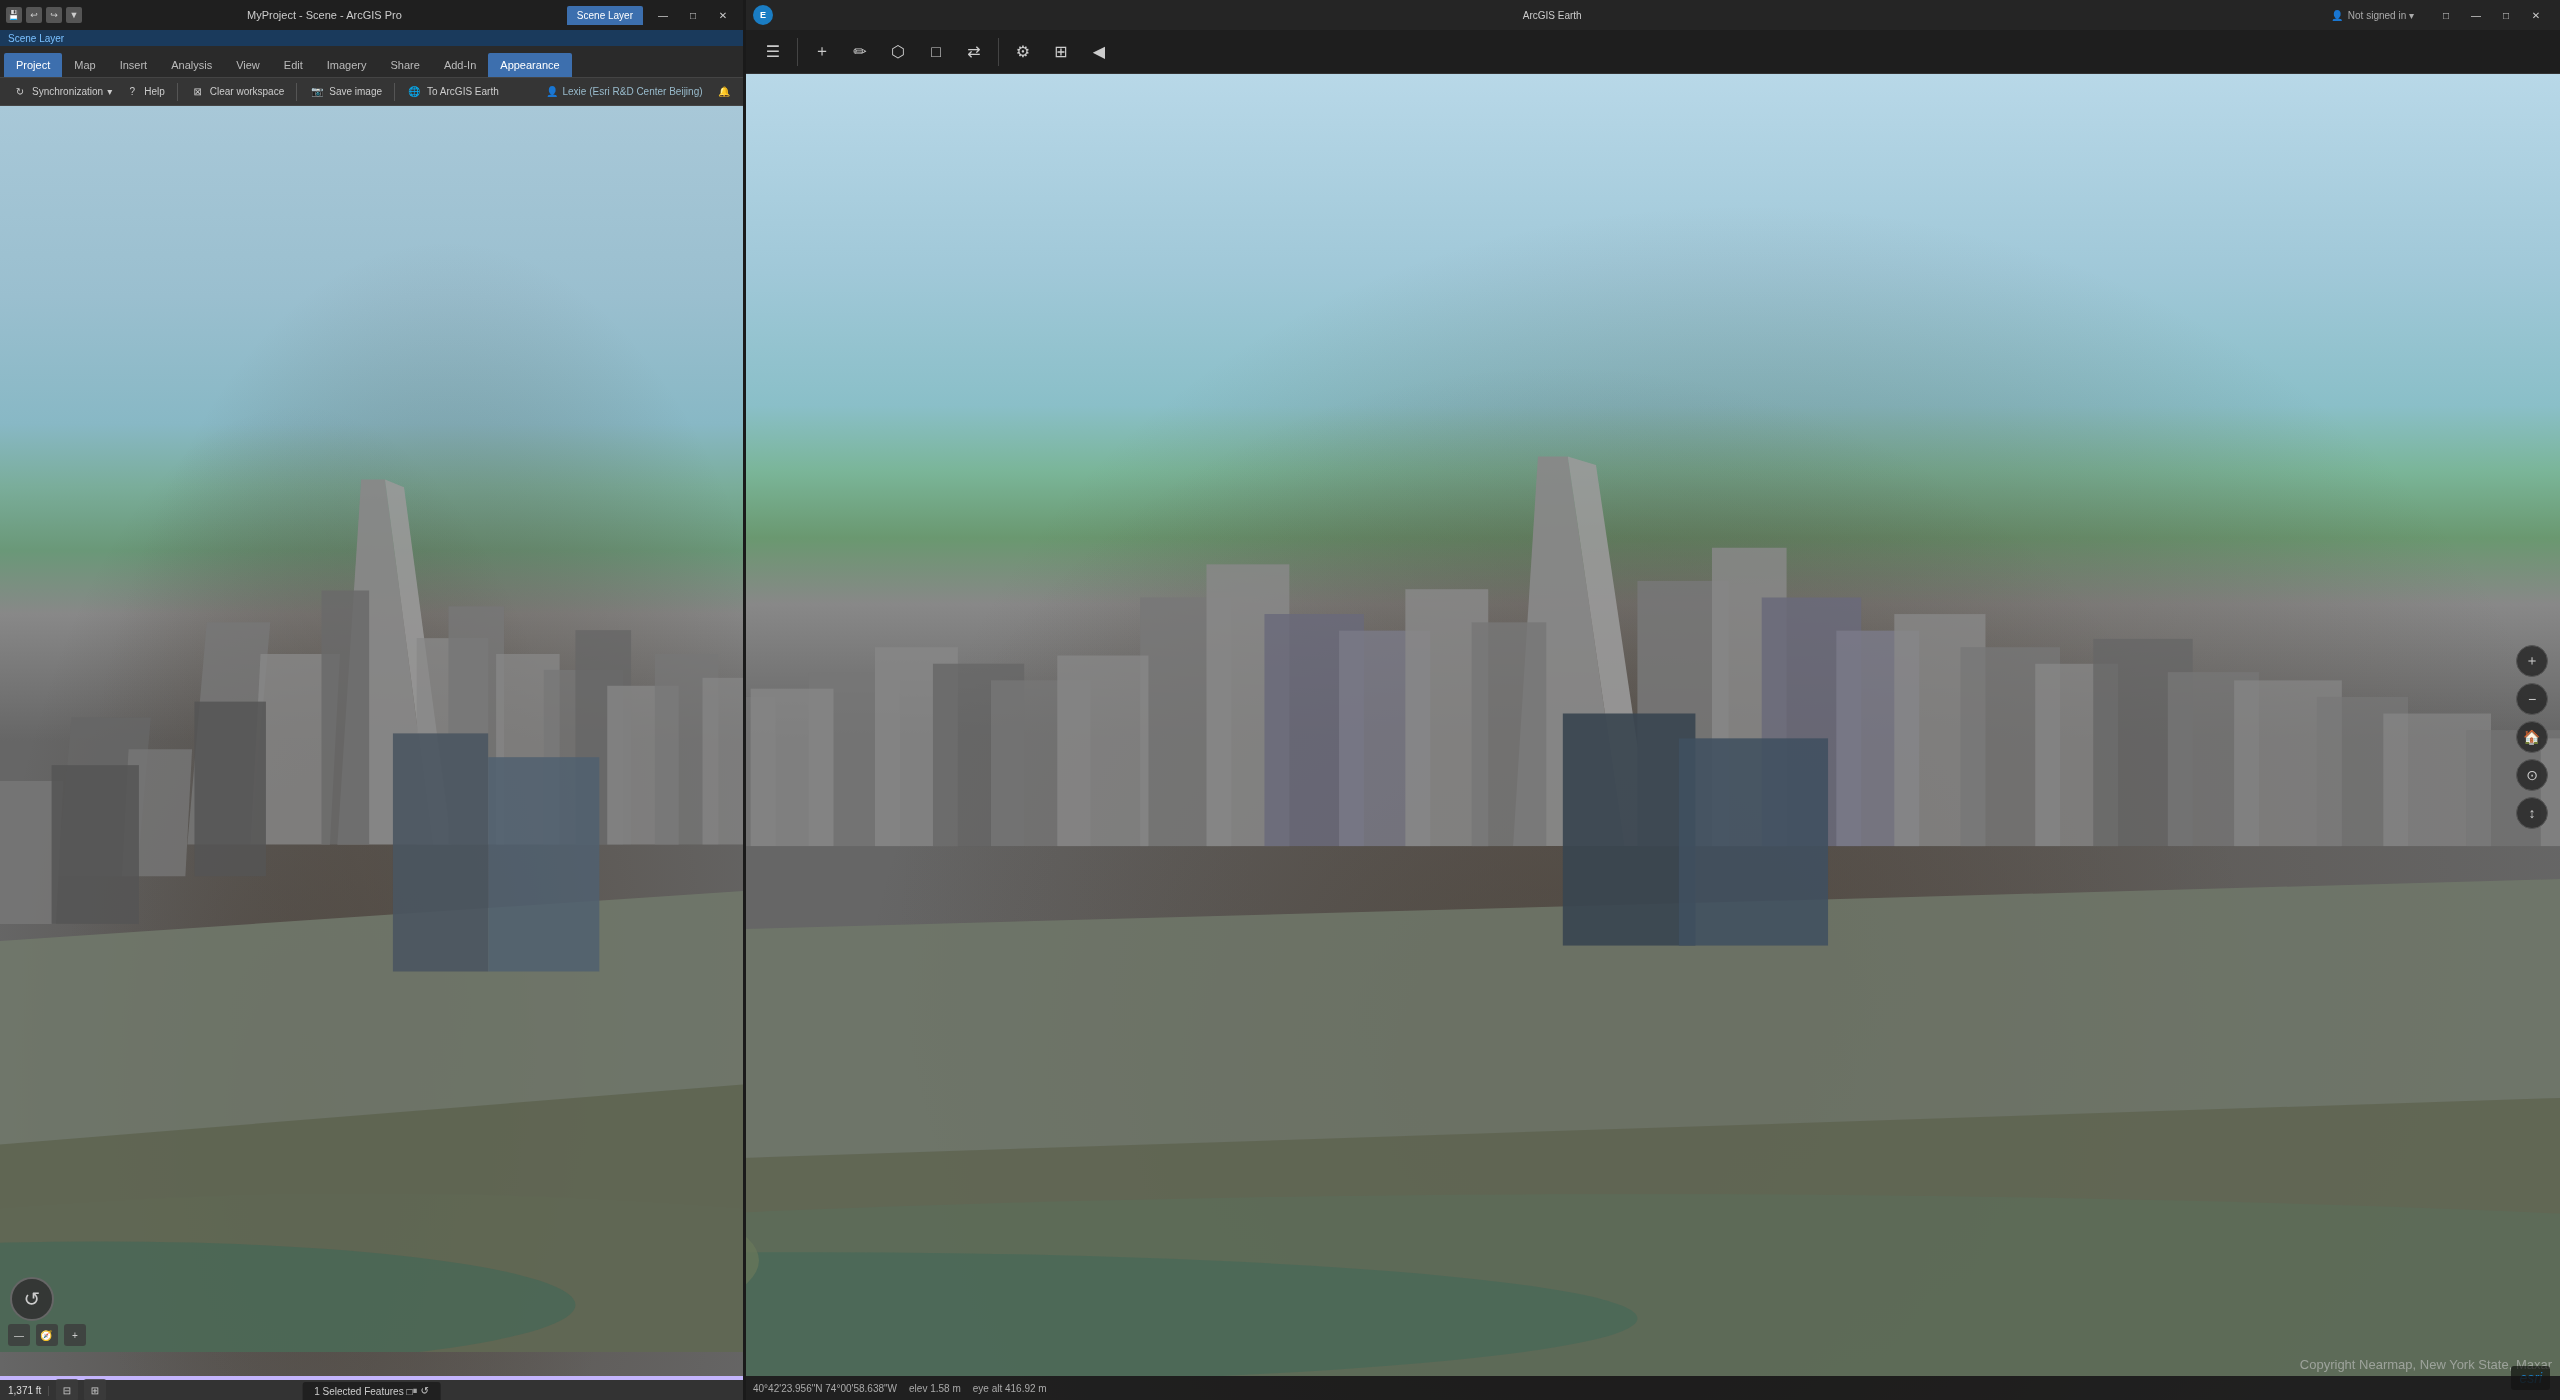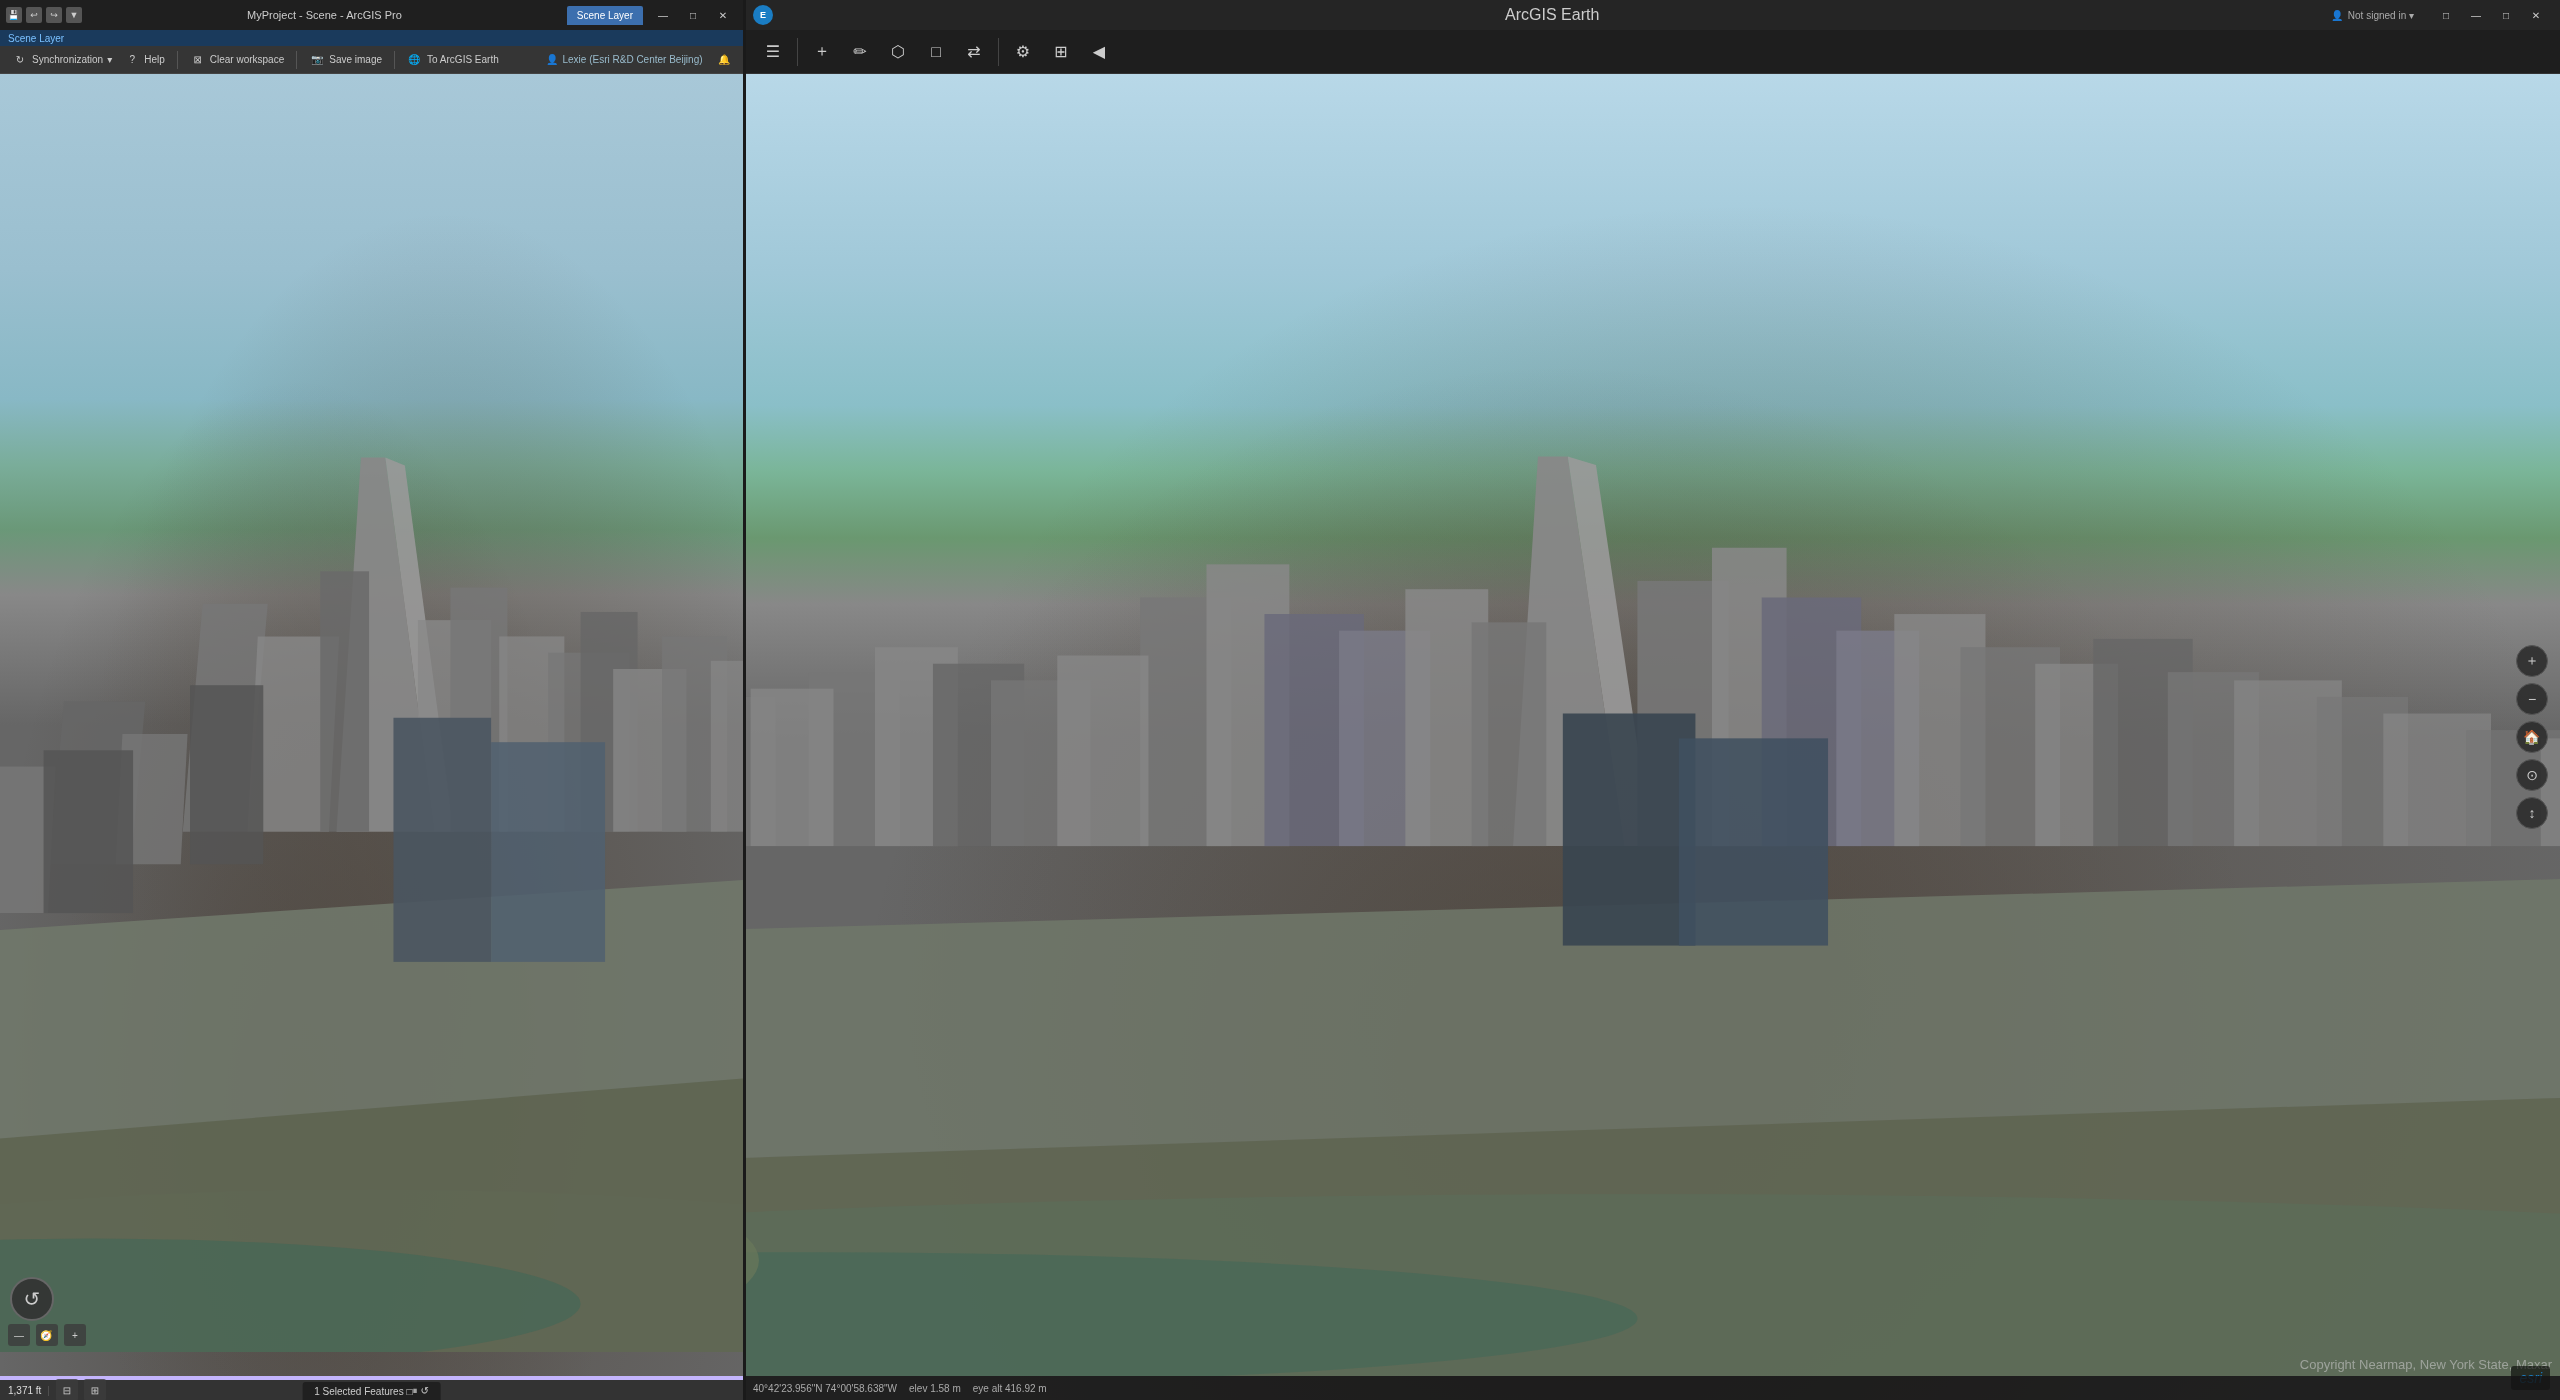--- a/index.html
+++ b/index.html
@@ -192,21 +192,21 @@
       align-items: center;
       justify-content: center;
       color: white;
       font-size: 9px;
       font-weight: bold;
     }
     .earth-title {
       flex: 1;
       text-align: center;
       color: #ccc;
-      font-size: 16px;
+      font-size: 10px;
     }
     .earth-account {
       color: #aaa;
       font-size: 10px;
       display: flex;
       align-items: center;
       gap: 4px;
     }
     .earth-window-controls {
       display: flex;
@@ -472,20 +472,32 @@
       <div class="win-btn">—</div>
       <div class="win-btn">□</div>
       <div class="win-btn close">✕</div>
     </div>
   </div>
 
   <div class="scene-layer-header">
     <span>Scene Layer</span>
   </div>
 
+  <div class="pro-ribbon-tabs">
+    <div class="ribbon-tab active">Project</div>
+    <div class="ribbon-tab">Map</div>
+    <div class="ribbon-tab">Insert</div>
+    <div class="ribbon-tab">Analysis</div>
+    <div class="ribbon-tab">View</div>
+    <div class="ribbon-tab">Edit</div>
+    <div class="ribbon-tab">Imagery</div>
+    <div class="ribbon-tab">Share</div>
+    <div class="ribbon-tab">Add-In</div>
+    <div class="ribbon-tab ribbon-appearance">Appearance</div>
+  </div>
 
   <div class="pro-toolbar">
     <div class="toolbar-group">
       <div class="toolbar-item">
         <div class="toolbar-icon">↻</div>
         <span>Synchronization</span>
         <span>▾</span>
       </div>
       <div class="toolbar-item">
         <div class="toolbar-icon">?</div>

